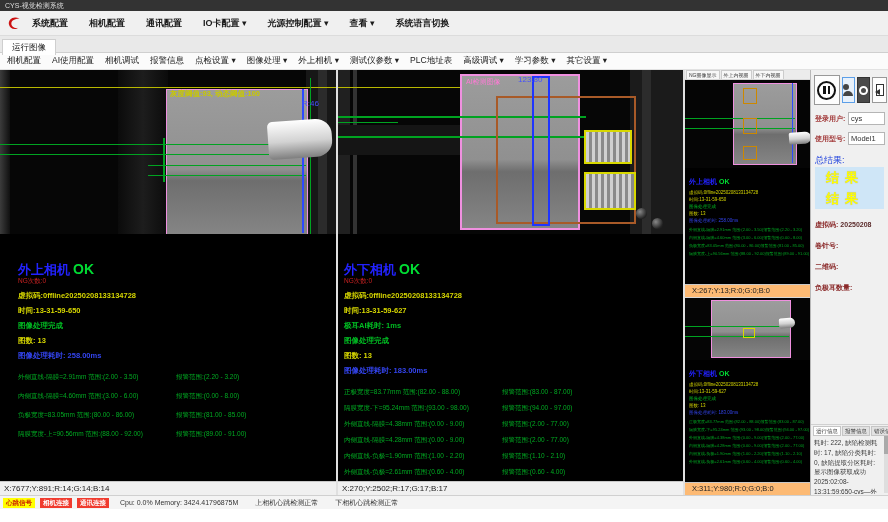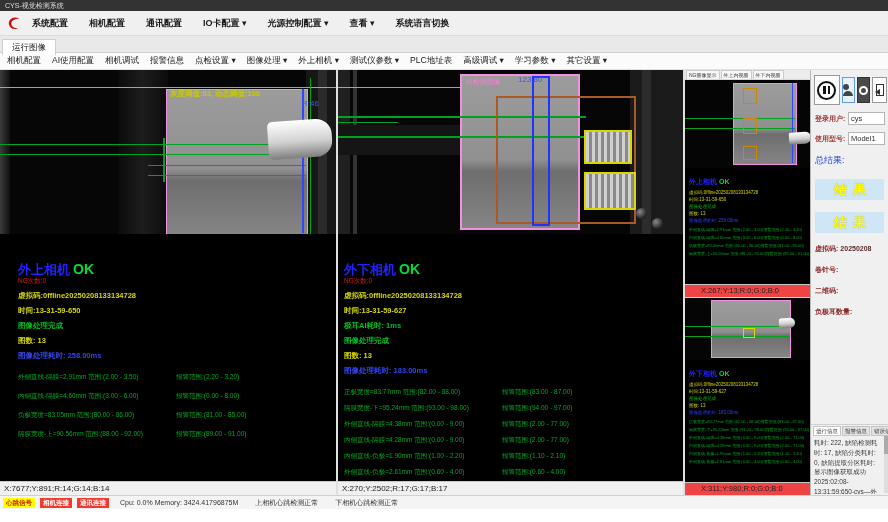--- a/index.html
+++ b/index.html
@@ -75,41 +75,41 @@
   .sv-bottom .mini-img{height:62px;}
   .mini-text{flex:1;padding:2px 0 0 4px;overflow:hidden;}
   .mini-title{color:#2222ff;font-size:7px;font-weight:700;}
   .mini-ok{color:#00dd33;font-size:7px;font-weight:700;margin-left:2px;}
   .mini-y{color:#d6d600;font-size:4.5px;margin-top:2px;white-space:nowrap;}
   .mini-g{color:#00bb22;font-size:4.5px;margin-top:2px;white-space:nowrap;}
   .mini-b{color:#3344ee;font-size:4.5px;margin-top:2px;white-space:nowrap;}
   .mini-meas{margin-top:4px;}
   .mini-meas .meas-row{font-size:4px;margin-top:3px;color:#00a321;}
   .mini-meas .m{flex:0 0 62px;}
-  .mini-status{height:12px;background:#ef4444;border-top:1px solid #c8c8c8;color:#222;font-size:7.5px;line-height:12px;padding-left:16px;flex:0 0 auto;}
+  .mini-status{height:12px;background:#fdba74;border-top:1px solid #c8c8c8;color:#222;font-size:7.5px;line-height:12px;padding-left:7px;flex:0 0 auto;}
   
   .sidebar{width:78px;background:#f0f0f0;border-left:1px solid #b8b8b8;box-sizing:border-box;position:relative;}
   .sbuttons{display:flex;align-items:center;gap:2px;margin:5px 1px 0 3px;}
   .btn{box-sizing:border-box;display:flex;align-items:center;justify-content:center;cursor:pointer;}
   .btn-pause{width:30px;height:30px;background:#fdfdfd;border:1px solid #999;}
   .pause-circle{width:19px;height:19px;border:2.5px solid #111;border-radius:50%;display:flex;align-items:center;justify-content:center;gap:2px;box-sizing:border-box;}
   .pause-circle i{display:block;width:2.5px;height:8px;background:#111;}
   .btn-user{width:15px;height:26px;background:#e8f1fb;border:1px solid #5c9fe8;flex-direction:column;}
   .u-head{width:6px;height:6px;border-radius:50%;background:#444;}
   .u-body{width:10px;height:5px;border-radius:5px 5px 0 0;background:#444;margin-top:1px;}
   .btn-gear{width:15px;height:26px;background:#4a4a4a;border:1px solid #333;}
   .gear-ring{width:9px;height:9px;border:2.5px solid #fff;border-radius:50%;box-sizing:border-box;}
   .btn-exit{width:17px;height:26px;background:#fdfdfd;border:1px solid #999;position:relative;}
   .door{width:8px;height:12px;border:1.5px solid #333;background:#fff;box-sizing:border-box;}
   .door-arrow{position:absolute;left:2px;top:11px;width:0;height:0;border-top:3px solid transparent;border-bottom:3px solid transparent;border-right:5px solid #333;}
   .srow{margin:7px 3px 0 4px;display:flex;align-items:center;}
   .slabel{color:#a33c3c;font-weight:700;font-size:7px;flex:0 0 33px;}
   .sval{background:#fff;border:1px solid #b5b5b5;flex:1;height:11px;font-size:7.5px;color:#333;padding-left:2px;line-height:11px;}
   .total-label{color:#2244dd;font-weight:400;font-size:9px;margin:9px 0 0 4px;}
-  .result-box{margin:12px 4px 0;height:21px;background:#cfe6f7;color:#ffff00;font-size:13px;font-weight:700;letter-spacing:6px;line-height:21px;padding-left:19px;text-shadow:0 0 1px #999;}
+  .result-box{margin:0 4px 0;height:21px;background:#cfe6f7;color:#ffff00;font-size:13px;font-weight:700;letter-spacing:6px;line-height:21px;padding-left:11px;text-shadow:0 0 1px #999;}
   .irow{margin:11px 3px 0 4px;color:#8b2a2a;font-weight:700;font-size:7px;white-space:nowrap;}
   .irow .ival{color:#5a2a2a;margin-left:2px;font-weight:700;}
   .logbox{position:absolute;left:0;right:0;bottom:0;height:70px;background:#f0f0f0;border-top:1px solid #d0d0d0;}
   .logtabs{display:flex;gap:1px;padding:1px 1px 0 2px;}
   .logtab{background:#e2e2e2;border:1px solid #c5c5c5;font-size:5.5px;line-height:8px;height:8px;padding:0 2px;color:#333;white-space:nowrap;}
   .logtab.active{background:#fff;}
   .logtext{font-size:6.5px;color:#3a3a3a;line-height:1.5;padding:2px 7px 0 3px;height:56px;overflow:hidden;}
   .logscroll{position:absolute;right:0;top:11px;width:4px;bottom:2px;background:#dedede;}
   .logscroll i{display:block;width:4px;height:18px;background:#aaa;}
   

